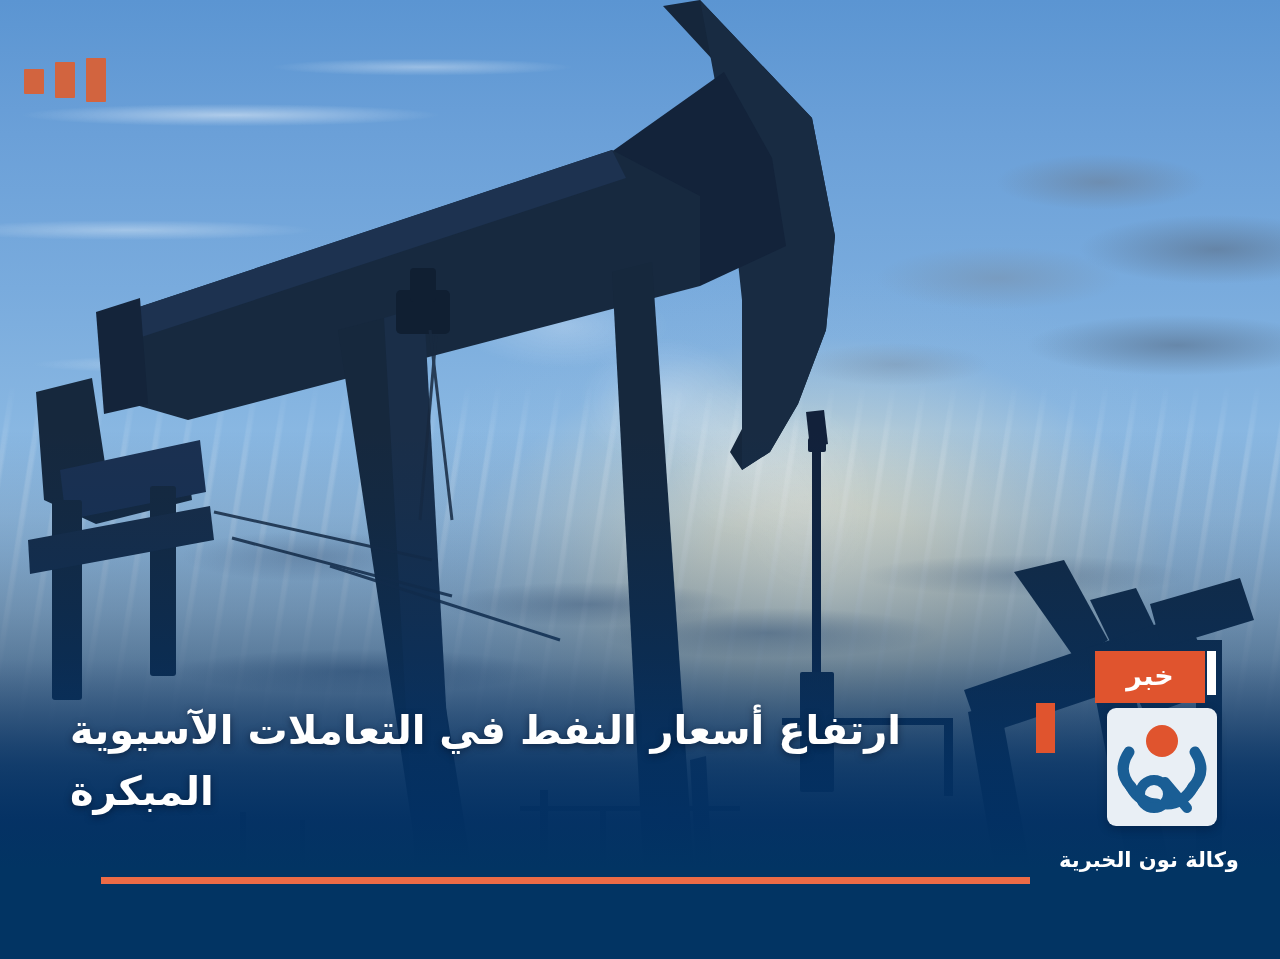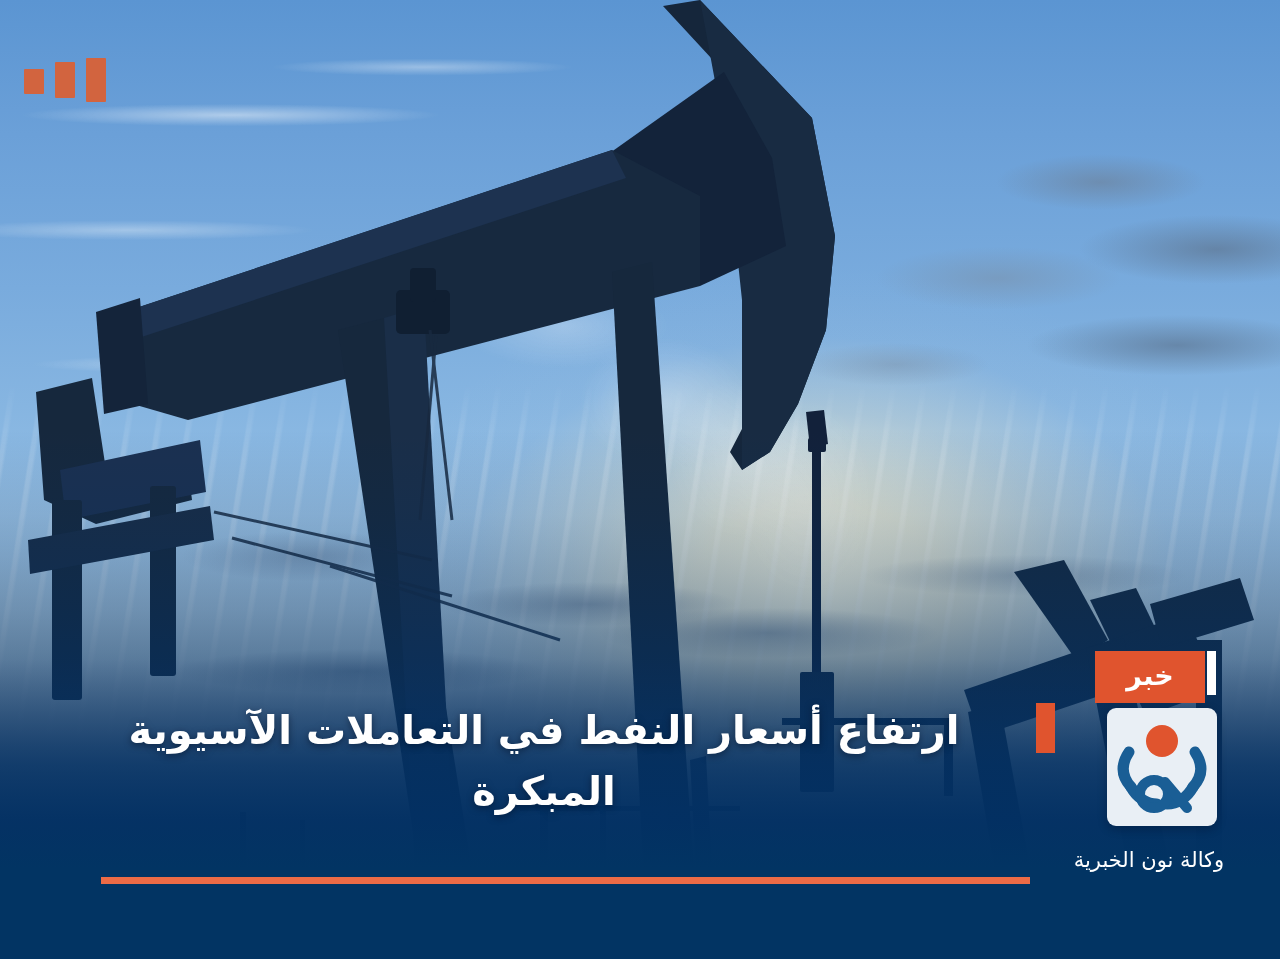--- a/index.html
+++ b/index.html
@@ -156,21 +156,21 @@
   .brand-mark i.b1 { height: 44px; }
   .brand-mark i.b2 { height: 36px; margin-top: 4px; }
   .brand-mark i.b3 { height: 25px; margin-top: 11px; }
 
   
   .headline {
     position: absolute;
     right: 262px;
     left: 70px;
     top: 700px;
-    text-align: center;
+    text-align: left;
     color: #ffffff;
     font-size: 40px;
     line-height: 1.52;
     font-weight: 700;
     letter-spacing: 0;
     text-shadow: 0 2px 7px rgba(0,12,32,.55);
     direction: rtl;
   }
 
   
@@ -234,21 +234,21 @@
   .logo-tile svg { display: block; }
 
   .agency {
     position: absolute;
     left: 1036px;
     top: 848px;
     width: 226px;
     text-align: center;
     color: #ffffff;
     font-size: 21px;
-    font-weight: 400;
+    font-weight: 700;
     direction: rtl;
     white-space: nowrap;
   }
 </style>
 </head>
 <body>
 
 <div class="stage">
 
   <div class="photo">

